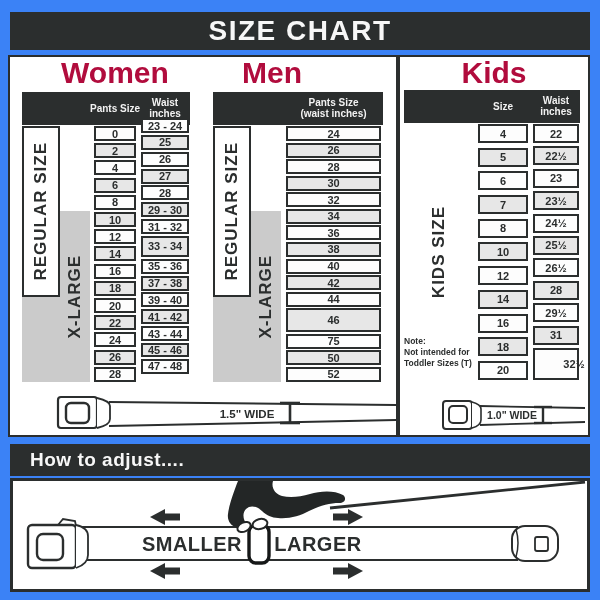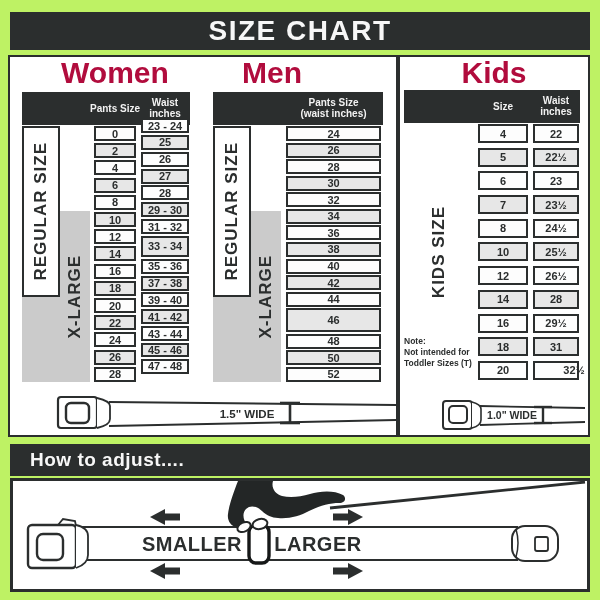--- a/index.html
+++ b/index.html
@@ -1,16 +1,16 @@
 <!DOCTYPE html>
 <html><head>
 <meta charset="utf-8">
 <style>
   html,body{margin:0;padding:0;background:#ffffff;}
-  #app{position:relative;width:600px;height:600px;background:#bef264;
+  #app{position:relative;width:600px;height:600px;background:#3b82f6;
        font-family:"Liberation Sans",sans-serif;color:#2b2e2e;overflow:hidden;}
   .abs{position:absolute;}
   .banner{background:#2b2e2e;color:#f7f7f7;display:flex;align-items:center;}
   #title-banner{left:10px;top:12px;width:580px;height:38px;justify-content:center;
        font-size:28px;font-weight:bold;letter-spacing:1.5px;}
   #adjust-banner{left:10px;top:444px;width:580px;height:32px;padding-left:20px;
        font-size:19px;font-weight:bold;box-sizing:border-box;letter-spacing:.5px;}
   .panel{border:2px solid #2b2e2e;background:#fff;box-sizing:border-box;}
   #panel-left{left:8px;top:55px;width:390px;height:382px;}
   #panel-kids{left:398px;top:55px;width:192px;height:382px;}
@@ -119,21 +119,21 @@
           <div class="cell" style="height: 15px;">28</div>
           <div class="cell alt" style="height: 15px;">30</div>
           <div class="cell" style="height: 15px;">32</div>
           <div class="cell alt" style="height: 15px;">34</div>
           <div class="cell" style="height: 15px;">36</div>
           <div class="cell alt" style="height: 15px;">38</div>
           <div class="cell" style="height: 15px;">40</div>
           <div class="cell alt" style="height: 15px;">42</div>
           <div class="cell" style="height: 15px;">44</div>
           <div class="cell alt" style="height: 24px;">46</div>
-          <div class="cell" style="height: 15px;">48</div>
+          <div class="cell" style="height: 15px;">75</div>
           <div class="cell alt" style="height: 15px;">50</div>
           <div class="cell" style="height: 15px;">52</div>
         </div>
     </div>
 
     <svg class="belt-svg" style="left:0;top:336px;" width="386" height="44" viewBox="0 0 386 44">
       <line x1="99" y1="9" x2="386" y2="12" stroke="#2b2e2e" stroke-width="2"></line>
       <line x1="99" y1="33" x2="386" y2="27" stroke="#2b2e2e" stroke-width="2"></line>
       <rect x="48" y="4" width="39" height="31" rx="3" fill="#ffffff" stroke="#2b2e2e" stroke-width="2.2"></rect>
       <rect x="56" y="10" width="23" height="20" rx="5" fill="#ffffff" stroke="#2b2e2e" stroke-width="2.4"></rect>
@@ -180,21 +180,21 @@
           <div class="cell" style="height: 19px;">22</div>
           <div class="cell alt" style="height: 19px;">22½</div>
           <div class="cell" style="height: 19px;">23</div>
           <div class="cell alt" style="height: 19px;">23½</div>
           <div class="cell" style="height: 19px;">24½</div>
           <div class="cell alt" style="height: 19px;">25½</div>
           <div class="cell" style="height: 19px;">26½</div>
           <div class="cell alt" style="height: 19px;">28</div>
           <div class="cell" style="height: 19px;">29½</div>
           <div class="cell alt" style="height: 19px;">31</div>
-          <div class="cell" style="height: 19px; padding-left: 36px;">32½</div>
+          <div class="cell" style="height: 32px; padding-left: 36px;">32½</div>
         </div>
     </div>
 
     <svg class="belt-svg" style="left:0;top:336px;" width="186" height="42" viewBox="0 0 186 42">
       <line x1="80" y1="13" x2="185" y2="15" stroke="#2b2e2e" stroke-width="1.8"></line>
       <line x1="80" y1="32" x2="185" y2="29" stroke="#2b2e2e" stroke-width="1.8"></line>
       <rect x="43" y="8" width="29" height="28" rx="3" fill="#ffffff" stroke="#2b2e2e" stroke-width="2"></rect>
       <rect x="49" y="13" width="18" height="17" rx="4" fill="#ffffff" stroke="#2b2e2e" stroke-width="2"></rect>
       <path d="M 72,9 C 79,11 81,14 81,16 L 81,27 C 81,30 79,33 72,35" fill="#ffffff" stroke="#2b2e2e" stroke-width="1.6"></path>
       <text x="112" y="26" text-anchor="middle" font-size="10.5" font-weight="bold" fill="#2b2e2e">1.0" WIDE</text>

